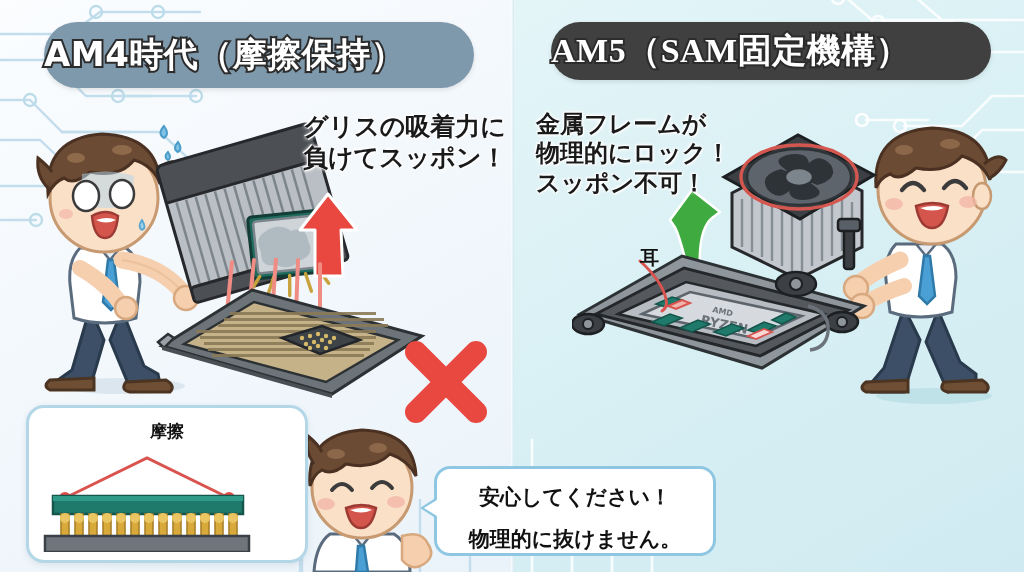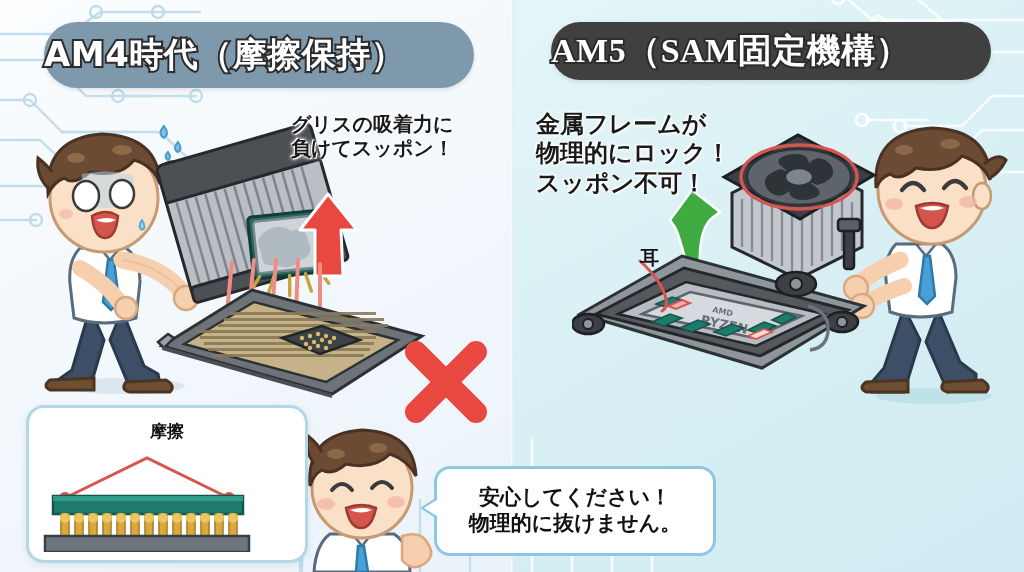--- a/index.html
+++ b/index.html
@@ -45,21 +45,21 @@
   #title-left  { left: 44px;  top: 22px; width: 430px; height: 66px; background: #7f99ac; }
   #title-right { left: 551px; top: 22px; width: 440px; height: 58px; background: #404040; font-family: Liberation Serif, serif; }
 
   
   .caption {
     position: absolute; z-index: 9;
     font-weight: 700; color: #1a1a1a;
     line-height: 1.22;
     text-shadow: 0 0 4px #fff, 0 0 4px #fff, 1px 1px 0 #fff, -1px -1px 0 #fff;
   }
-  #caption-left  { left: 291px; top: 112px; font-size: 20px; }
+  #caption-left  { left: 303px; top: 112px; font-size: 25px; }
   #caption-right { left: 536px; top: 110px; font-size: 24px; }
 
   
   .mark { position: absolute; z-index: 8; }
   #cross-mark { left: 400px; top: 336px; width: 92px; height: 92px; }
 
   
   .inset {
     position: absolute; z-index: 9;
     background: #ffffff;
@@ -79,21 +79,21 @@
   
   #speech-bubble {
     position: absolute; z-index: 10;
     left: 434px; top: 466px; width: 276px; height: 84px;
     background: #ffffff;
     border: 3px solid #8fc6e2;
     border-radius: 16px;
     display: flex; flex-direction: column;
     align-items: center; justify-content: center;
   }
-  #speech-bubble .line { font-weight: 700; font-size: 21px; color: #111; line-height: 1.22; }
+  #speech-bubble .line { font-weight: 700; font-size: 21px; color: #111; line-height: 1.22; margin-top: 16px; }
   .bubble-tail {
     position: absolute; left: -17px; top: 28px;
     width: 0; height: 0;
     border-top: 11px solid transparent;
     border-bottom: 11px solid transparent;
     border-right: 17px solid #8fc6e2;
   }
   .bubble-tail::after {
     content: ""; position: absolute; left: 4px; top: -8px;
     width: 0; height: 0;

